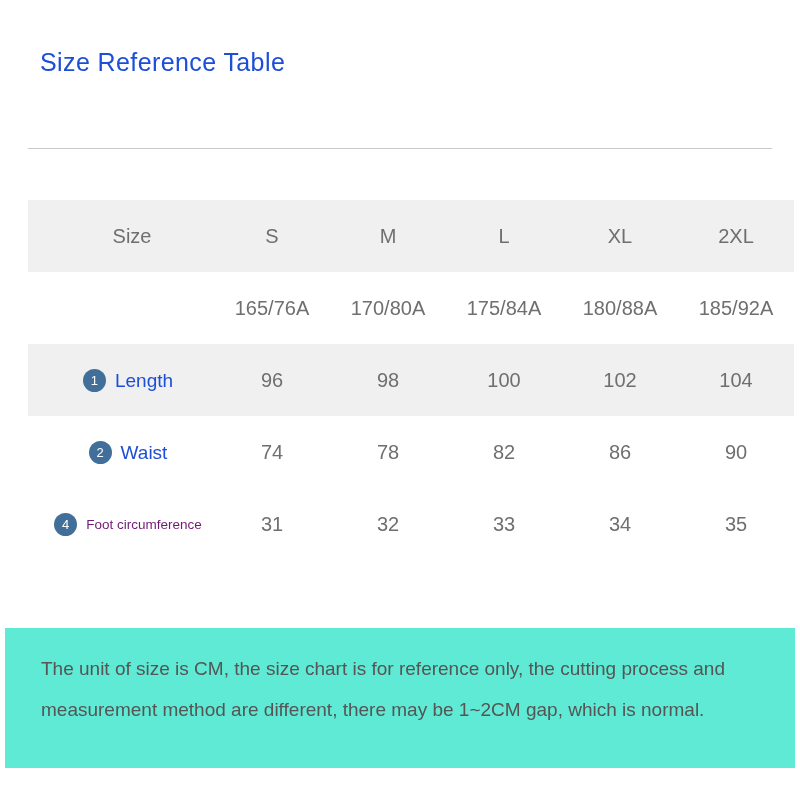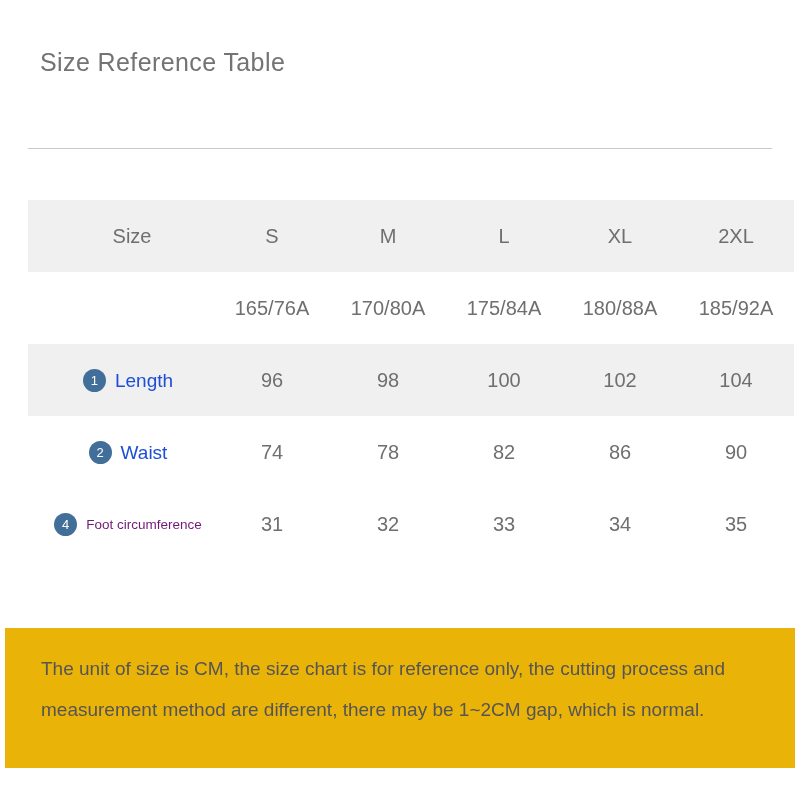--- a/index.html
+++ b/index.html
@@ -14,21 +14,21 @@
     overflow: hidden;
     position: relative;
   }
 
   
   .page-title {
     position: absolute;
     left: 40px;
     top: 48px;
     font-size: 25px;
-    color: #737373;
+    color: #1d4ed8;
     letter-spacing: 0.4px;
     white-space: nowrap;
   }
 
   .title-divider {
     position: absolute;
     left: 28px;
     top: 148px;
     width: 744px;
     height: 1px;
@@ -120,21 +120,21 @@
     color: #6f6f6f;
   }
 
   
   .footer-note {
     position: absolute;
     left: 5px;
     top: 628px;
     width: 790px;
     height: 140px;
-    background: #eab308;
+    background: #5eead4;
     box-sizing: border-box;
     padding: 20px 26px 0 36px;
   }
   .footer-note p {
     margin: 0;
     font-size: 19px;
     line-height: 41px;
     color: #555555;
   }
 </style>

